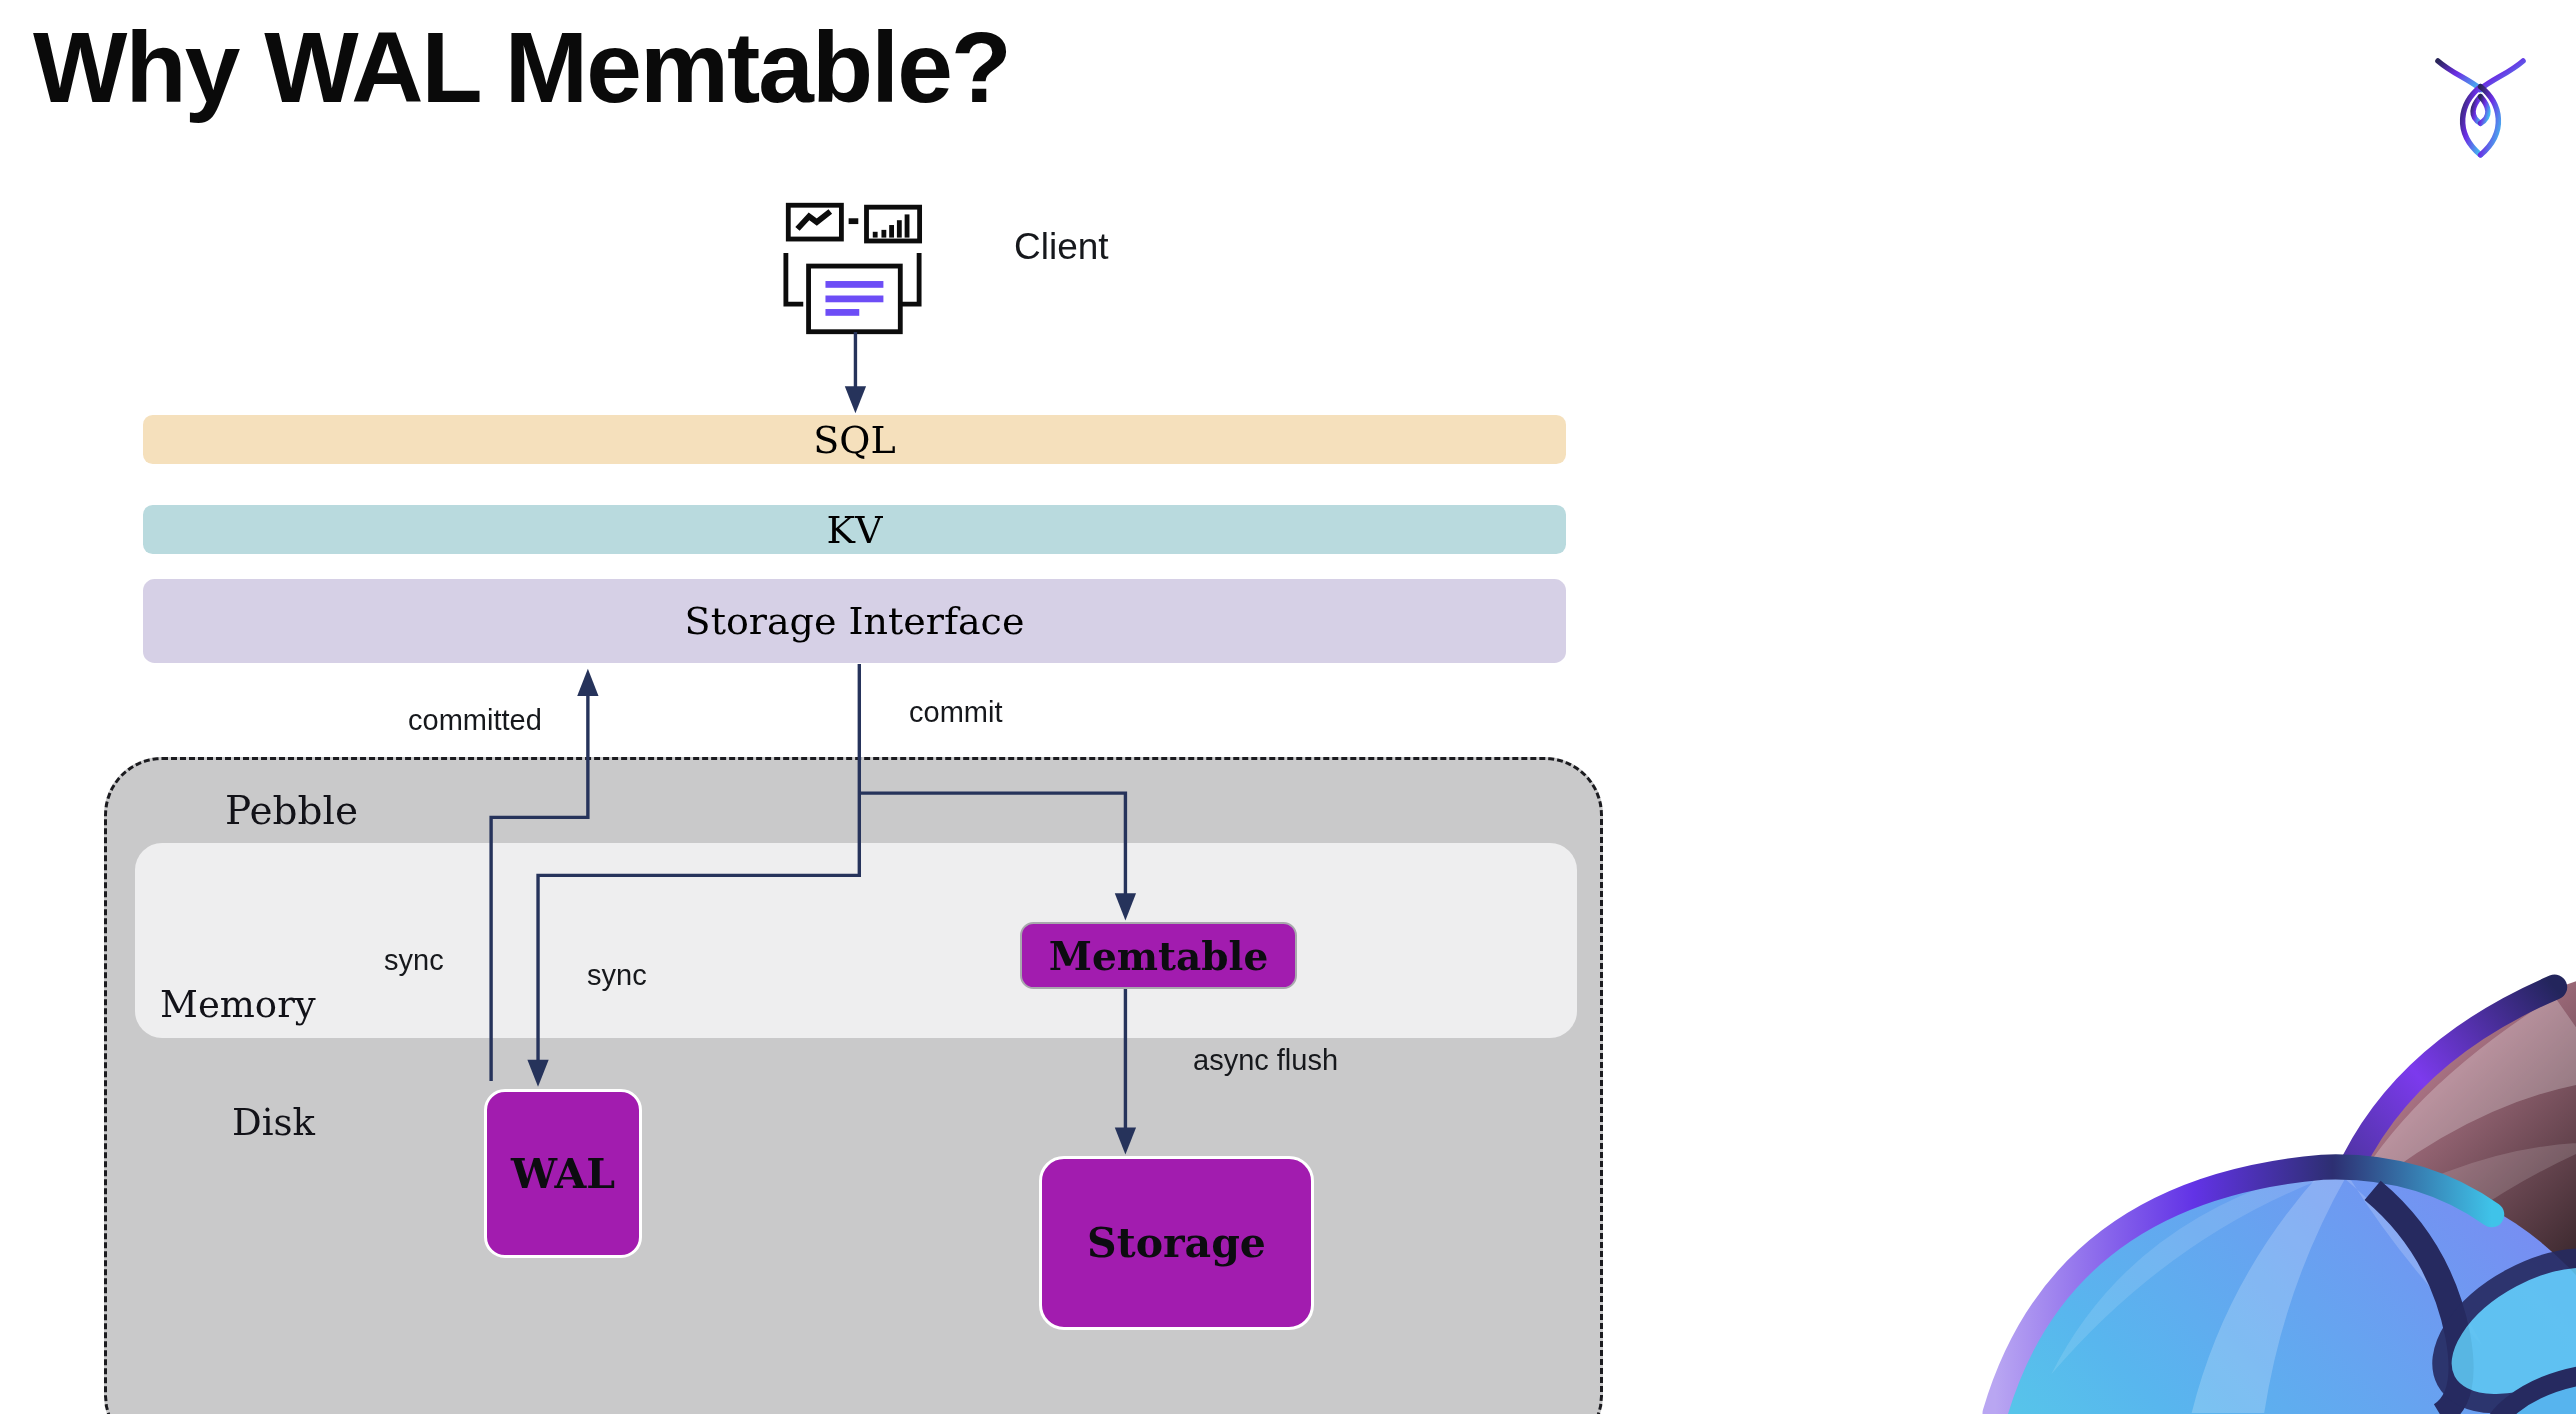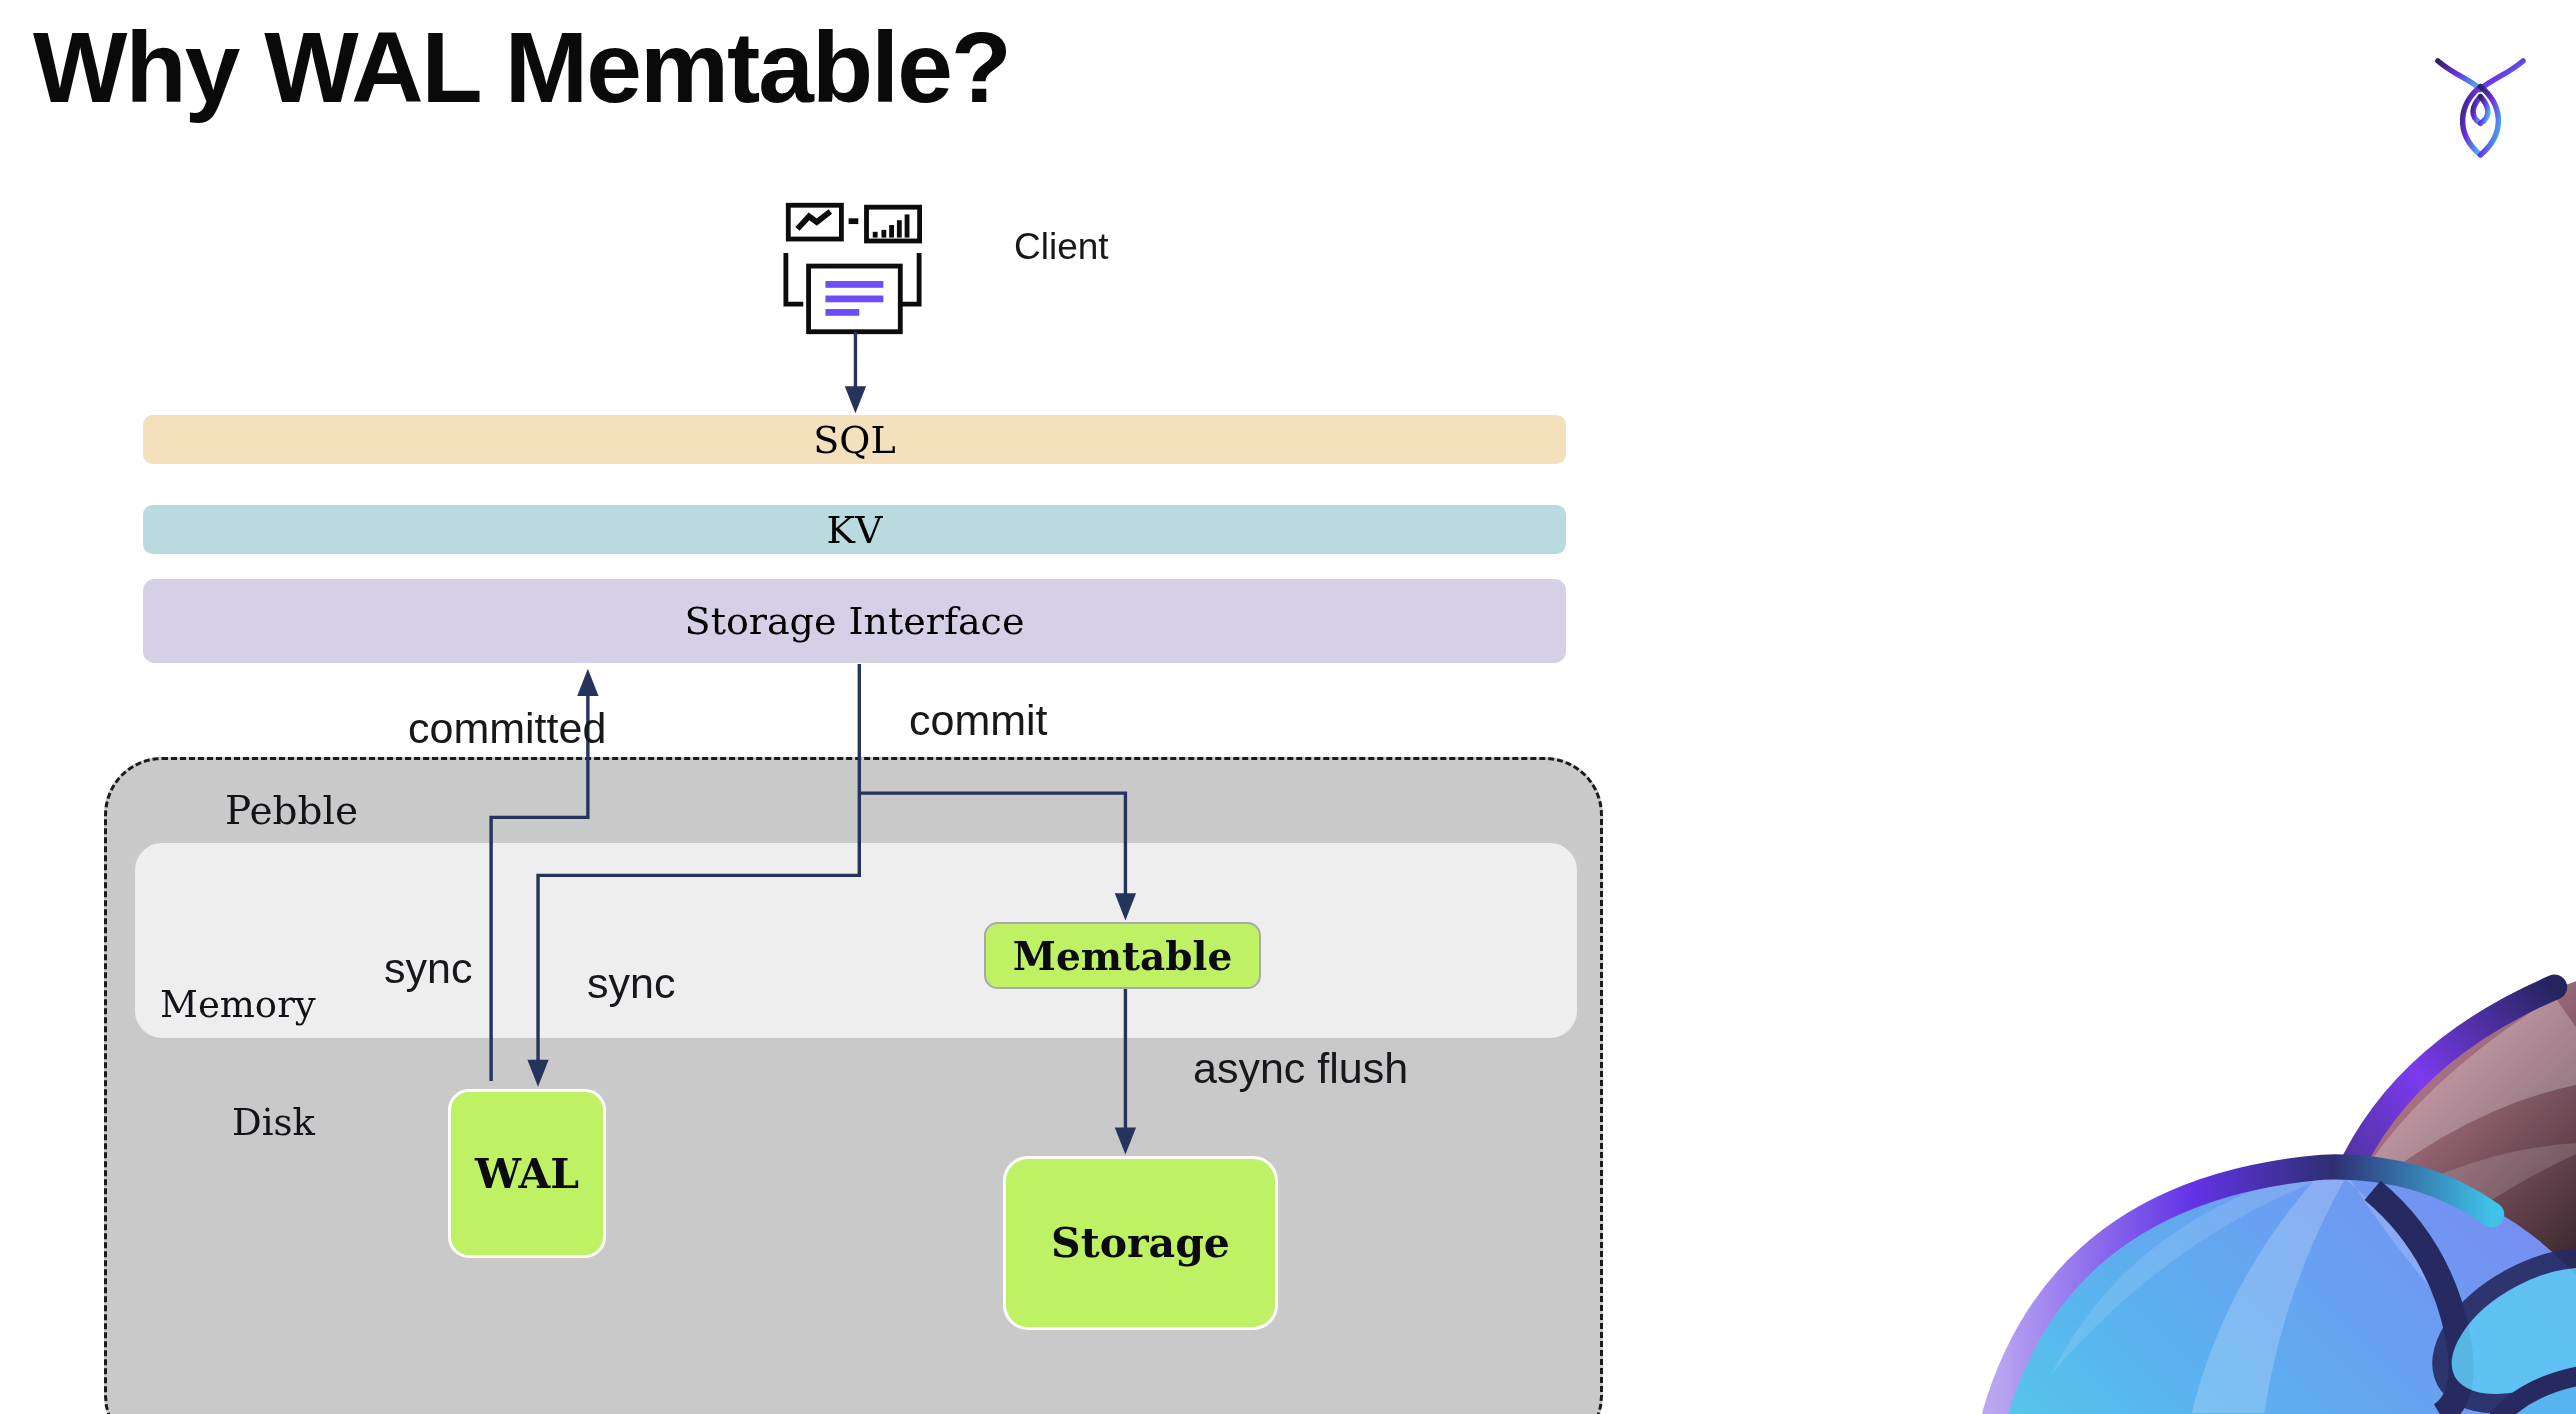--- a/index.html
+++ b/index.html
@@ -20,31 +20,31 @@
   
   .pebble{left:104px;top:757px;width:1499px;height:697px;background:#c9c9ca;
           border:3.9px dashed #1b1b1f;border-radius:58px;box-sizing:border-box;}
   .memory{left:135px;top:843px;width:1442px;height:195px;background:#eeeeef;border-radius:27px;}
 
   .serif-label{font-family:"DejaVu Serif",serif;font-size:37px;color:#121218;white-space:nowrap;}
   .pebble-label{left:225px;top:788px;font-size:39px;}
   .memory-label{left:160px;top:983px;}
   .disk-label{left:208px;top:1101px;margin-left:24px;}
 
-  .sans-label{font-size:43px;color:#16181c;white-space:nowrap;}
+  .sans-label{font-size:29px;color:#16181c;white-space:nowrap;}
   .lbl-committed{left:408px;top:704px;}
   .lbl-commit{left:909px;top:696px;}
   .lbl-sync1{left:384px;top:944px;}
   .lbl-sync2{left:587px;top:959px;}
   .lbl-async{left:1193px;top:1044px;}
   .lbl-client{left:1014px;top:226px;font-size:37px;}
 
   
-  .node{background:#bef264;display:flex;align-items:center;justify-content:center;
-        font-family:"DejaVu Serif",serif;font-weight:bold;color:#0c0c10;box-sizing:border-box;}
+  .node{background:#a21caf;display:flex;align-items:center;justify-content:center;
+        font-family:"DejaVu Serif",serif;font-weight:bold;color:#0c0c10;box-sizing:border-box;margin-left:36px;}
   .node.wal{left:448px;top:1089px;width:158px;height:169px;border:3.9px solid #ffffff;border-radius:21px;font-size:41px;}
   .node.memtable{left:984px;top:922px;width:277px;height:67px;border:2.9px solid #a8a8ad;border-radius:13.5px;font-size:39px;}
   .node.sstable{left:1003px;top:1156px;width:275px;height:174px;border:3.9px solid #ffffff;border-radius:25px;font-size:41px;}
 
   
   .bullets{left:1715px;top:538px;width:832px;}
   .bullet-row{display:flex;align-items:flex-start;}
   .bullet-row + .bullet-row{margin-top:53px;}
   .bullet-dot{width:21px;height:21px;border-radius:50%;background:#000;margin-top:17.4px;flex:0 0 auto;}
   .bullet-text{margin-left:75px;font-size:44px;line-height:55px;color:#0b0b0b;}

